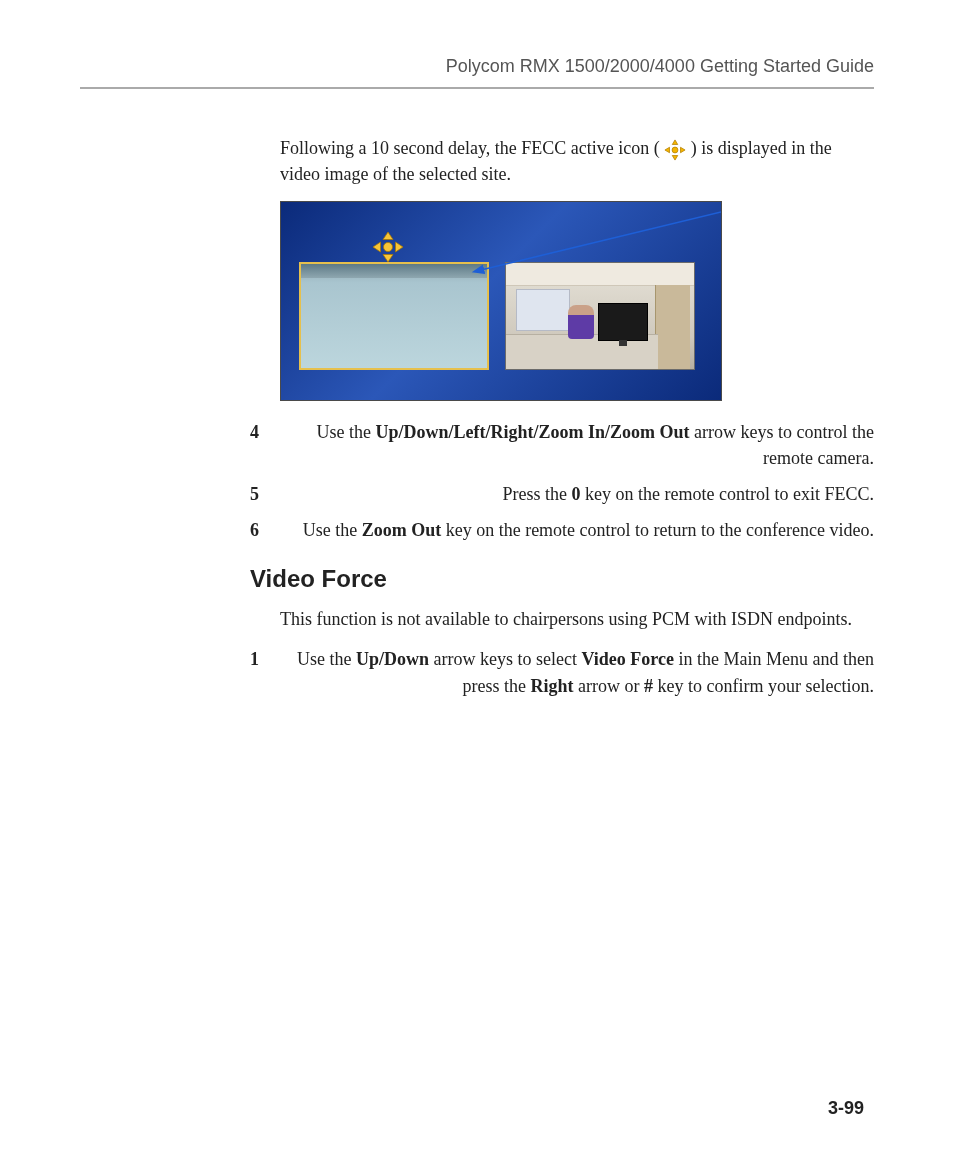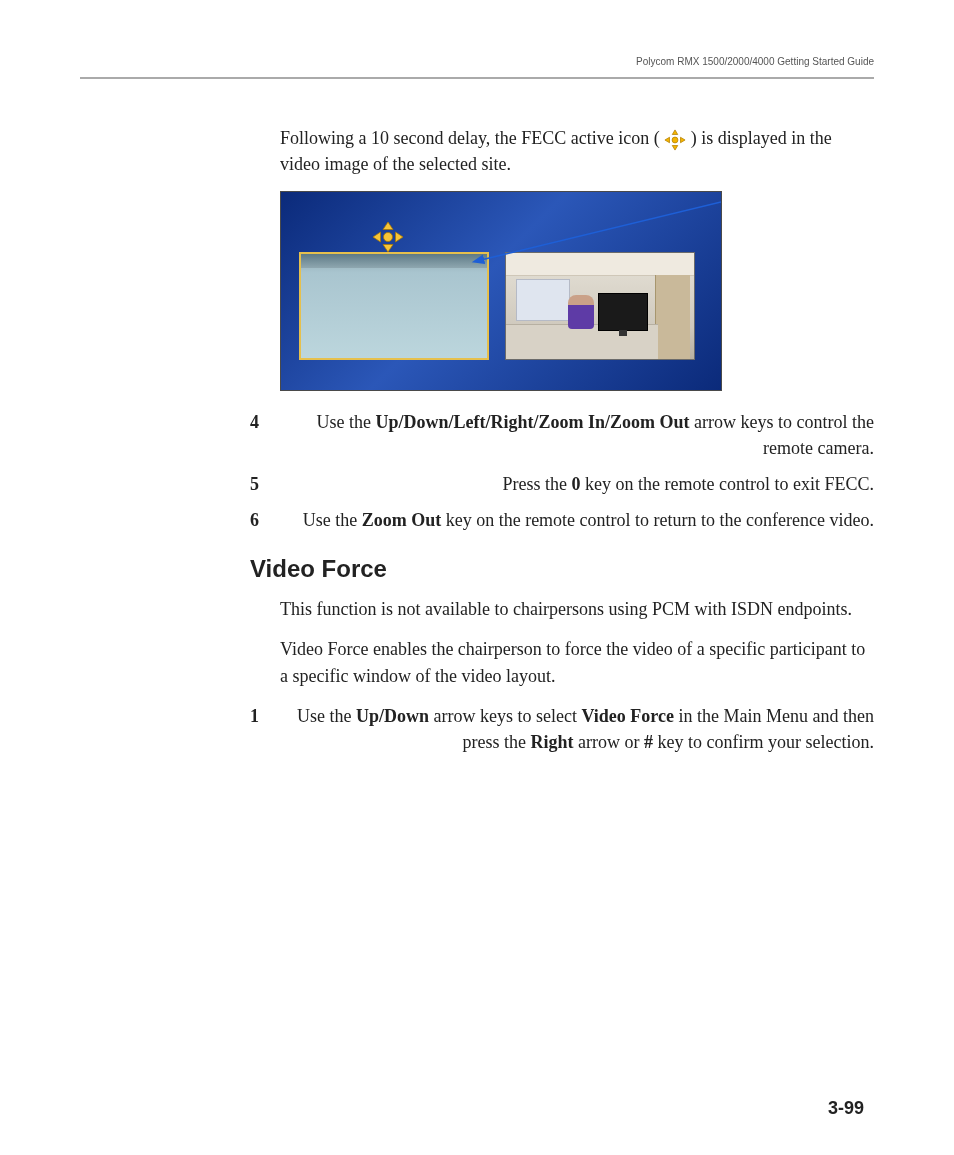--- a/index.html
+++ b/index.html
@@ -6,21 +6,21 @@
   .page{
     width:954px;height:1155px;
     box-sizing:border-box;
     padding:56px 80px 40px 80px;
     position:relative;
     font-family:"Palatino Linotype","Book Antiqua",Palatino,serif;
     color:#222;
   }
   .hdr{
     font-family:Arial,Helvetica,sans-serif;
-    font-size:10px;
+    font-size:18px;
     text-align:right;
     color:#555;
     padding-bottom:6px;
     margin-left:120px;
   }
   .hr{
     border:none;border-top:2px solid #aaa;
     margin:4px 0 46px 0;
     margin-left:0;
   }
@@ -163,24 +163,20 @@
     <h2 class="section">Video Force</h2>
 
     <p class="para">
       <span>This function is not available to chairpersons using </span>
       <span class="it">PCM</span>
       <span> with </span>
       <span class="it">ISDN</span>
       <span> endpoints.</span>
     </p>
 
-    <p class="para">
-      <span class="it">Video Force</span>
-      <span> enables the chairperson to force the video of a specific participant to a specific window of the video layout.</span>
-    </p>
 
 
     <ol class="steps">
       <li>
         <span class="num">1</span>
         <span class="txt">
           <span>Use the </span>
           <span class="b">Up/Down</span>
           <span> arrow keys to select </span>
           <span class="b">Video Force</span>

